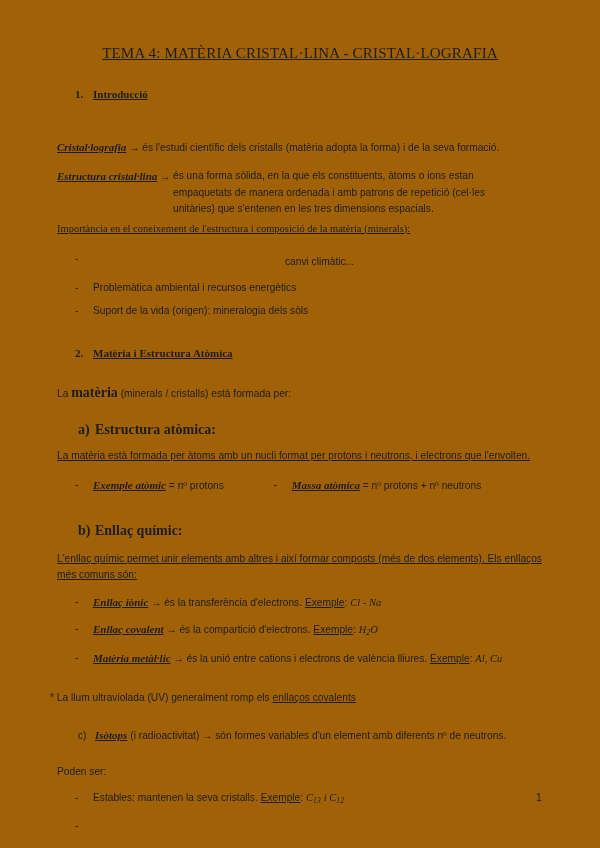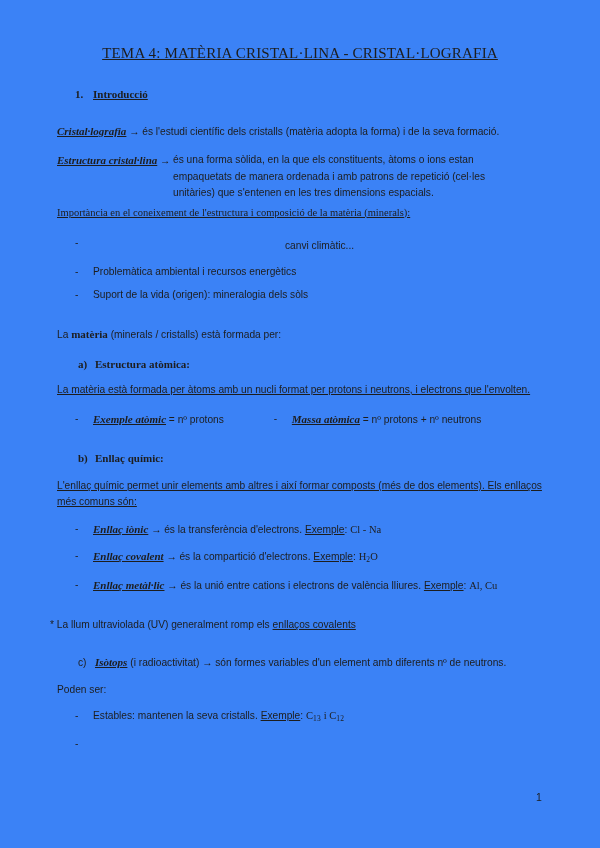--- a/index.html
+++ b/index.html
@@ -1,17 +1,17 @@
 <!DOCTYPE html>
 <html><head>
 <meta charset="utf-8">
 <style>
   html, body { margin:0; padding:0; background:#e8e8e8; }
   .page {
-    width:600px; height:848px; margin:0 auto; background:#3b82f6;
+    width:600px; height:848px; margin:0 auto; background:#a16207;
     position:relative; overflow:hidden;
     font-family:"Liberation Sans", sans-serif;
     font-size:10.2px; line-height:16px; color:#1d1d1d;
   }
   .content { padding:0 57px; }
 
   .doc-title {
     font-family:"Liberation Serif", serif; font-weight:400;
     font-size:15px; line-height:19px; letter-spacing:0.2px;
     text-align:center; text-decoration:underline;
@@ -22,27 +22,27 @@
     font-family:"Liberation Serif", serif; font-weight:bold;
     font-size:11px; line-height:17px; margin:23px 0 0 18px;
   }
   .sec-head .num { display:inline-block; min-width:18px; }
   .sec-head .txt { text-decoration:underline; }
 
   .term {
     font-family:"Liberation Serif", serif; font-weight:bold;
     font-style:italic; text-decoration:underline; font-size:11px;
   }
-  .boldserif { font-family:"Liberation Serif", serif; font-weight:bold; font-size:11px; }
+  .boldserif { font-family:"Liberation Serif", serif; font-weight:bold; font-size:14px;margin-top:7px; }
   .u { text-decoration:underline; }
-  .math { font-family:"Liberation Serif", serif; font-size:10.5px;text-align:center; }
+  .math { font-family:"Liberation Serif", serif; font-style:italic; font-size:10.5px;text-align:center; }
   .msub { font-size:7.5px; vertical-align:-1.5px; letter-spacing:0.3px; }
   .nowrap { white-space:nowrap; }
 
-  .def1 { margin:20px 0 0 0; white-space:nowrap; }
+  .def1 { margin:36px 0 0 0; white-space:nowrap; }
   .def2 { display:flex; margin:12px 0 0 0; }
   .def2 .termcol { flex:none; width:116px; }
   .def2 .desc { width:354px; line-height:16.5px; }
 
   .imp-head {
     font-family:"Liberation Serif", serif; font-size:10.5px;
     text-decoration:underline; margin:3px 0 0 0;
   }
 
   .bullet { display:flex; margin-left:18px; }
@@ -60,21 +60,21 @@
   .item-c { margin-top:21px; white-space:nowrap; }
 
   .para { margin-top:9px;text-decoration:underline; }
   .para-b { margin-top:11px; }
 
   .dual { display:flex; margin:13px 0 0 18px; }
   .dual .dash { flex:none; width:18px; }
   .dual .g2 { margin-left:50px; display:flex; }
 
   .note { margin:23px 0 0 -7px; white-space:nowrap; }
-  .poden { margin-top:11px; }
+  .poden { margin-top:20px; }
 
   .pagenum { position:absolute; top:789px; left:536px; font-size:10.5px; }
 </style>
 </head>
 <body>
 
 <div class="page">
   <div class="content">
 
     <h1 class="doc-title">TEMA 4: MATÈRIA CRISTAL·LINA - CRISTAL·LOGRAFIA</h1>
@@ -109,20 +109,23 @@
     <div class="bullet mt10">
       <span class="dash">-</span>
       <span class="nowrap">Problemàtica ambiental i recursos energètics</span>
     </div>
 
     <div class="bullet mt7">
       <span class="dash">-</span>
       <span class="nowrap">Suport de la vida (origen): mineralogia dels sòls</span>
     </div>
 
+    <div class="sec-head sec2">
+      <span class="num">2.</span><span class="txt">Matèria i Estructura Atòmica</span>
+    </div>
 
     <p class="intro">
       <span>La</span>
       <span class="boldserif">matèria</span>
       <span>(minerals / cristalls) està formada per:</span>
     </p>
 
     <div class="item">
       <span class="lbl boldserif">a)</span><span class="boldserif">Estructura atòmica:</span>
     </div>
@@ -168,21 +171,21 @@
         <span>→</span>
         <span>és la compartició d'electrons.</span>
         <span class="u">Exemple</span><span>:</span>
         <span class="math"><span>H</span><span class="msub">2</span><span>O</span></span>
       </span>
     </div>
 
     <div class="bullet mt10">
       <span class="dash">-</span>
       <span class="nowrap">
-        <span class="term">Enllaç metàl·lic</span>
+        <span class="term">Matèria metàl·lic</span>
         <span>→</span>
         <span>és la unió entre cations i electrons de valència lliures.</span>
         <span class="u">Exemple</span><span>:</span>
         <span class="math">Al, Cu</span>
       </span>
     </div>
 
     <p class="note">
       <span>*</span>
       <span>La llum ultraviolada (UV) generalment romp els</span>

